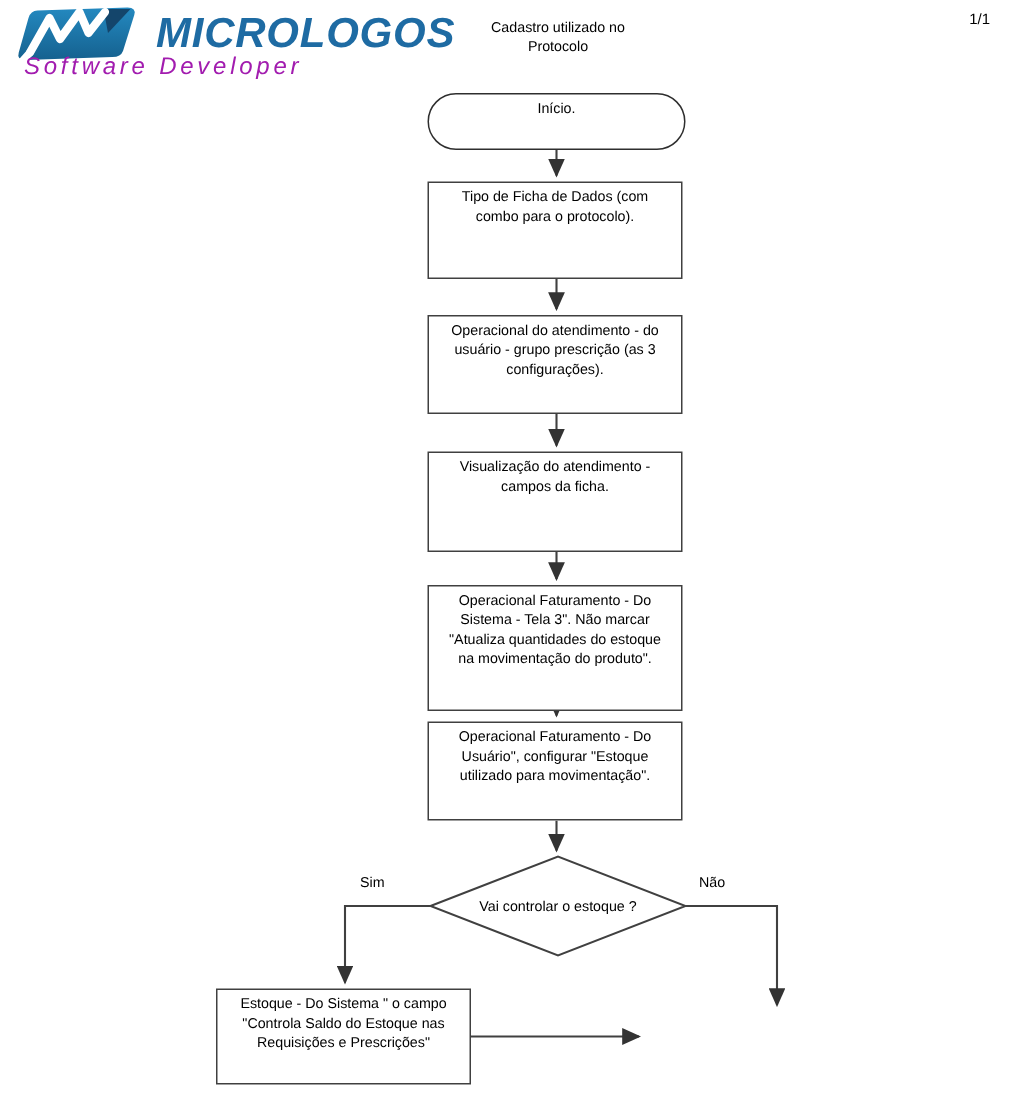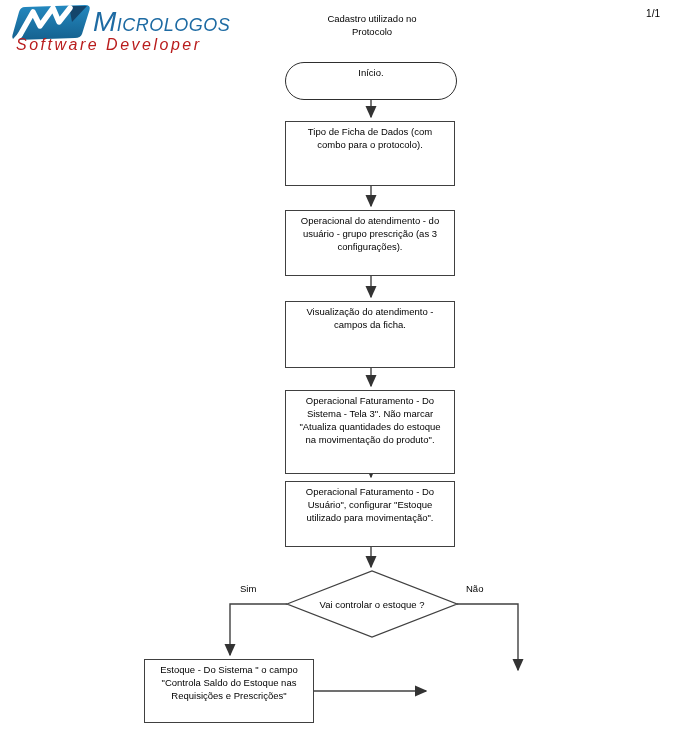--- a/index.html
+++ b/index.html
@@ -1,25 +1,25 @@
 <!DOCTYPE html>
 <html><head>
 <meta charset="utf-8">
 <style>
   html,body{margin:0;padding:0;background:#fff;}
   #page{position:relative;width:680px;height:729px;background:#ffffff;overflow:hidden;
         font-family:"Liberation Sans", sans-serif;color:#000;}
 
   
   #logo-icon{position:absolute;left:8px;top:4px;}
-  #brand{position:absolute;left:93px;top:6px;font-weight:normal;font-style:italic;
-         font-size:18px;letter-spacing:.5px;color:#1e6ba3;display:block;}
+  #brand{position:absolute;left:104px;top:6px;font-weight:bold;font-style:italic;
+         font-size:28px;letter-spacing:.5px;color:#1e6ba3;display:block;}
   #brand::first-letter{font-size:28px;}
   #tagline{position:absolute;left:16px;top:36px;font-style:italic;font-size:16px;
-           letter-spacing:2.5px;color:#b91c1c;}
+           letter-spacing:2.5px;color:#a21caf;}
   #doc-title{position:absolute;left:272px;top:12px;width:200px;text-align:center;
              font-size:9.5px;line-height:13px;}
   #page-indicator{position:absolute;right:20px;top:8px;font-size:10px;}
 
   
   .shape{position:absolute;display:flex;justify-content:center;
          text-align:center;font-size:9.5px;line-height:13px;background:#fff;
          box-sizing:border-box;padding:3px 7px;}
   .rect{border:1.5px solid #404040;}
   .stadium{border:1px solid #2e2e2e;border-radius:19px;}

